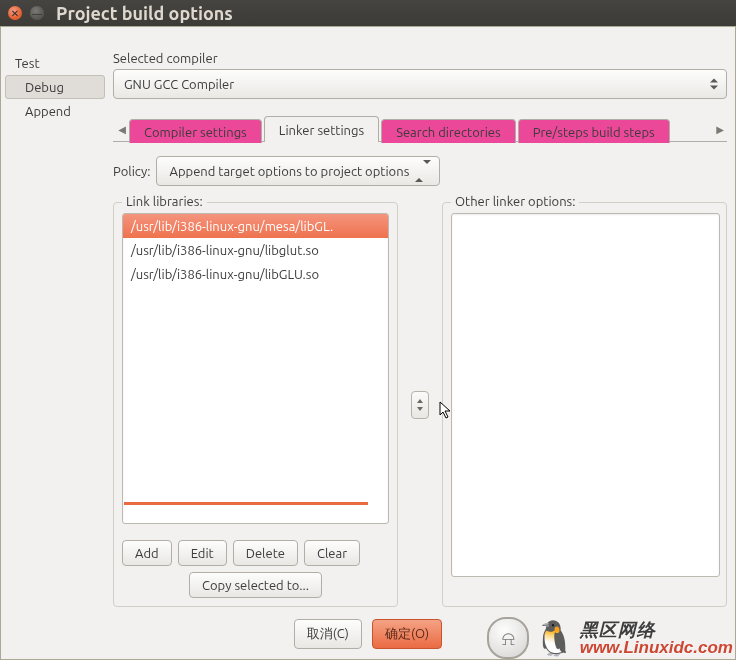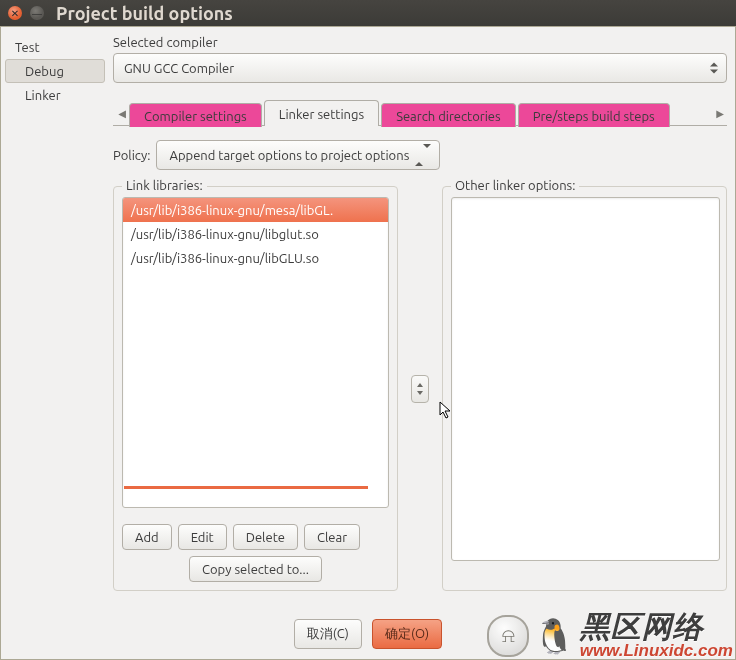--- a/index.html
+++ b/index.html
@@ -45,21 +45,21 @@
     width: 734px;
     height: 632px;
     background: #f2f1f0;
     position: relative;
   }
   .shell {
     display: flex;
     width: 100%;
     height: 100%;
     box-sizing: border-box;
-    padding: 6px 8px 0 4px;
+    padding: 22px 8px 0 4px;
   }
   .sidebar {
     width: 100px;
     padding: 2px 0 0 0;
     flex-shrink: 0;
   }
   .side-item {
     padding: 3px 6px 3px 20px;
     margin: 0;
     line-height: 18px;
@@ -319,21 +319,21 @@
     font-size: 34px;
     line-height: 34px;
   }
   .wm-text {
     display:flex;
     flex-direction:column;
     align-items:flex-start;
     line-height:1;
   }
   .wm-cn {
-    font-size: 30px;
+    font-size: 18px;
     font-weight: bold;
     color: #2b2b2b;
     font-style: italic;
     text-shadow: 0 1px 0 #fff;
     letter-spacing: 1px;
   }
   .wm-mush {
     width: 38px;
     height: 38px;
     border-radius: 19px;
@@ -366,21 +366,21 @@
   <span class="title-btn btn-min">—</span>
   <span class="title-text">Project build options</span>
 </div>
 
 <div class="thin-border">
   <div class="shell">
 
     <div class="sidebar">
       <div class="side-item side-root">Test</div>
       <div class="side-item side-selected">Debug</div>
-      <div class="side-item">Linker</div>
+      <div class="side-item">Append</div>
     </div>
 
     <div class="main">
 
       <div class="compiler-row">
         <span class="compiler-label">Selected compiler</span>
         <div class="dropdown">
           <span>GNU GCC Compiler</span>
           <span class="caret">
             <span class="up"></span>

